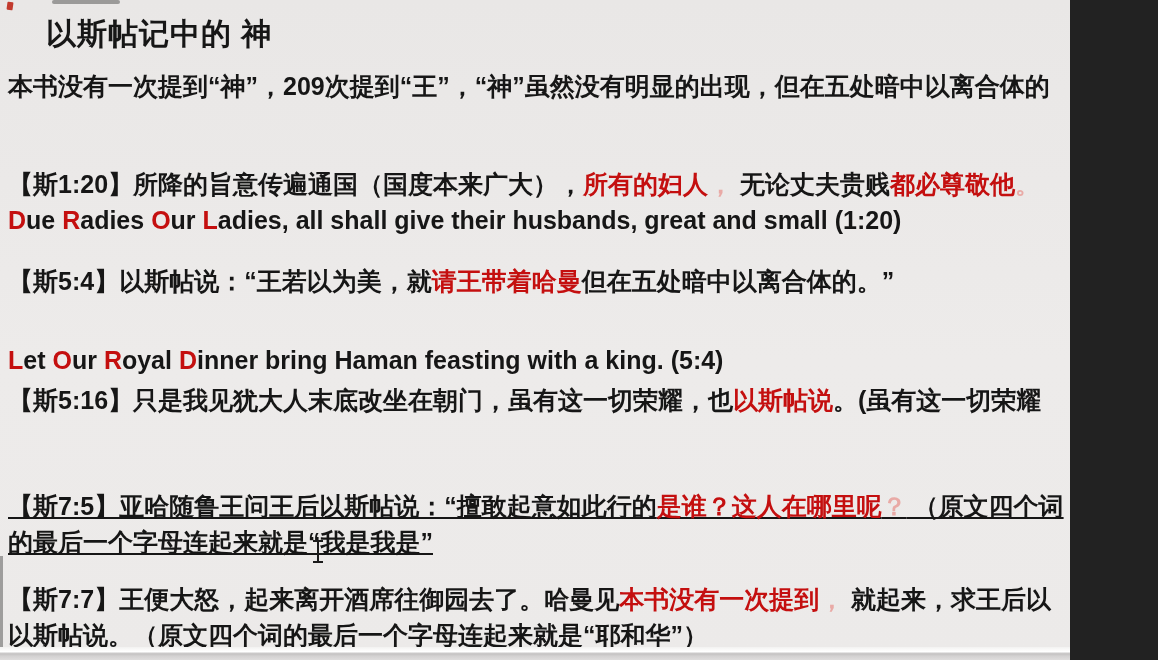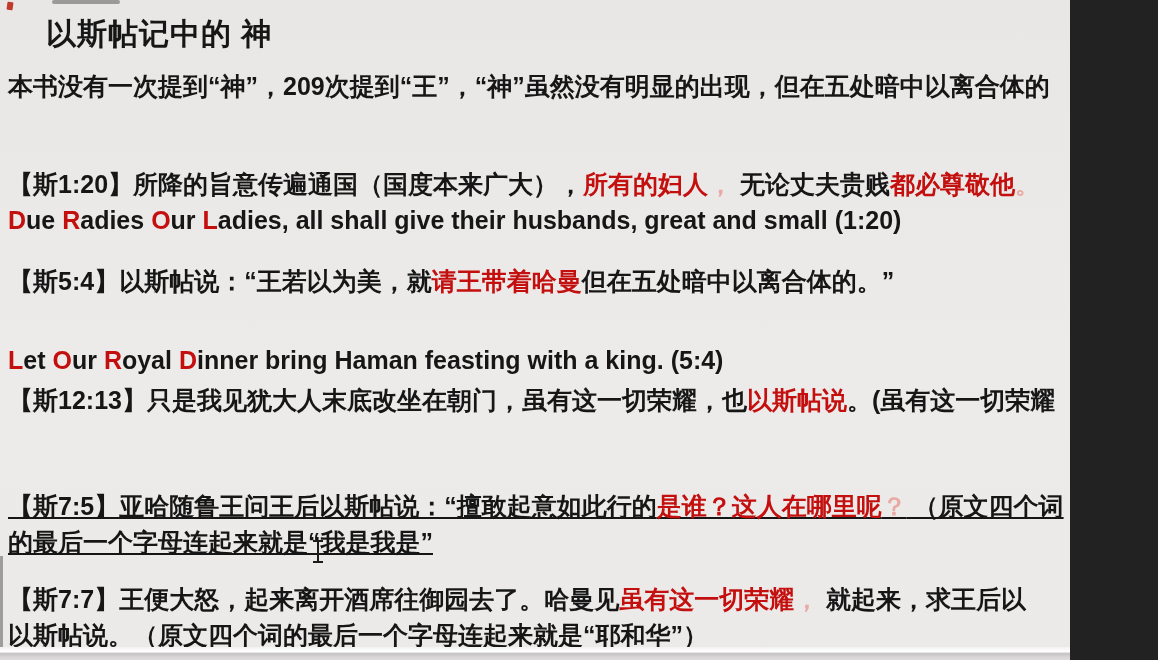--- a/index.html
+++ b/index.html
@@ -68,27 +68,27 @@
         <div class="line"><span class="seg-k">【斯1:20】所降的旨意传遍通国（国度本来广大），</span><span class="seg-r">所有的妇人</span><span class="seg-f">，</span><span class="seg-k"> 无论丈夫贵贱</span><span class="seg-r">都必尊敬他</span><span class="seg-f">。</span></div>
         <div class="line"><span class="seg-r">D</span><span class="seg-k">ue </span><span class="seg-r">R</span><span class="seg-k">adies </span><span class="seg-r">O</span><span class="seg-k">ur </span><span class="seg-r">L</span><span class="seg-k">adies, all shall give their husbands, great and small (1:20)</span></div>
       </div>
       <div class="block" style="top: 263px;">
         <div class="line"><span class="seg-k">【斯5:4】以斯帖说：“王若以为美，就</span><span class="seg-r">请王带着哈曼</span><span class="seg-k">但在五处暗中以离合体的。”</span></div>
       </div>
       <div class="block" style="top: 326px; margin-top: 16px;">
         <div class="line"><span class="seg-r">L</span><span class="seg-k">et </span><span class="seg-r">O</span><span class="seg-k">ur </span><span class="seg-r">R</span><span class="seg-k">oyal </span><span class="seg-r">D</span><span class="seg-k">inner bring Haman feasting with a king. (5:4)</span></div>
       </div>
       <div class="block" style="top: 382px;">
-        <div class="line"><span class="seg-k">【斯12:13】只是我见犹大人末底改坐在朝门，虽有这一切荣耀，也</span><span class="seg-r">以斯帖说</span><span class="seg-k">。(虽有这一切荣耀</span></div>
+        <div class="line"><span class="seg-k">【斯5:16】只是我见犹大人末底改坐在朝门，虽有这一切荣耀，也</span><span class="seg-r">以斯帖说</span><span class="seg-k">。(虽有这一切荣耀</span></div>
       </div>
       <div class="block" style="top: 488px; text-decoration: underline;">
         <div class="line"><span class="seg-k">【斯7:5】亚哈随鲁王问王后以斯帖说：“擅敢起意如此行的</span><span class="seg-r">是谁？这人在哪里呢</span><span class="seg-f">？</span><span class="seg-k"> （原文四个词</span></div>
         <div class="line"><span class="seg-k">的最后一个字母连起来就是“我是我是”</span></div>
       </div>
       <div class="block" style="top: 581px;">
-        <div class="line"><span class="seg-k">【斯7:7】王便大怒，起来离开酒席往御园去了。哈曼见</span><span class="seg-r">虽有这一切荣耀</span><span class="seg-f">，</span><span class="seg-k"> 就起来，求王后以</span></div>
+        <div class="line"><span class="seg-k">【斯7:7】王便大怒，起来离开酒席往御园去了。哈曼见</span><span class="seg-r">本书没有一次提到</span><span class="seg-f">，</span><span class="seg-k"> 就起来，求王后以</span></div>
         <div class="line"><span class="seg-k">以斯帖说。（原文四个词的最后一个字母连起来就是“耶和华”）</span></div>
       </div>
     </div>
   <div class="left-edge"></div>
   <div class="bottom-bar"></div>
   <div class="ibeam" style="left: 311px; top: 540px;"></div>
 </div>
 
 </body></html>

